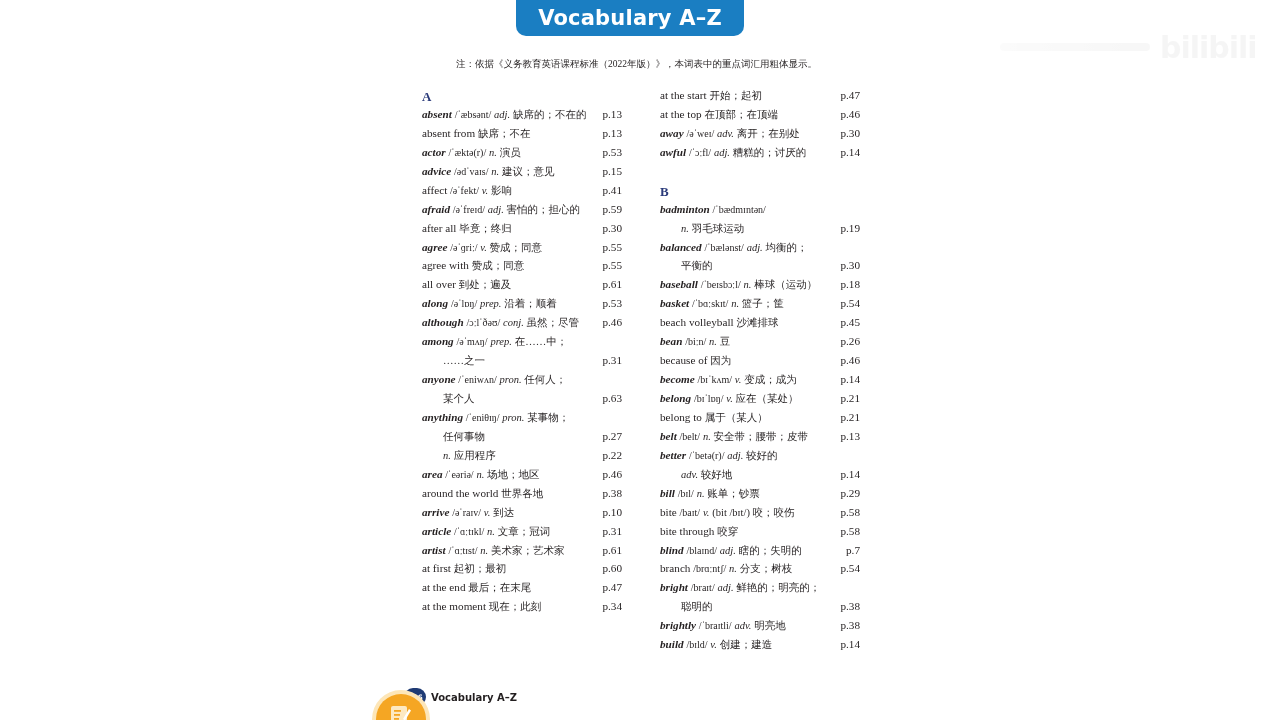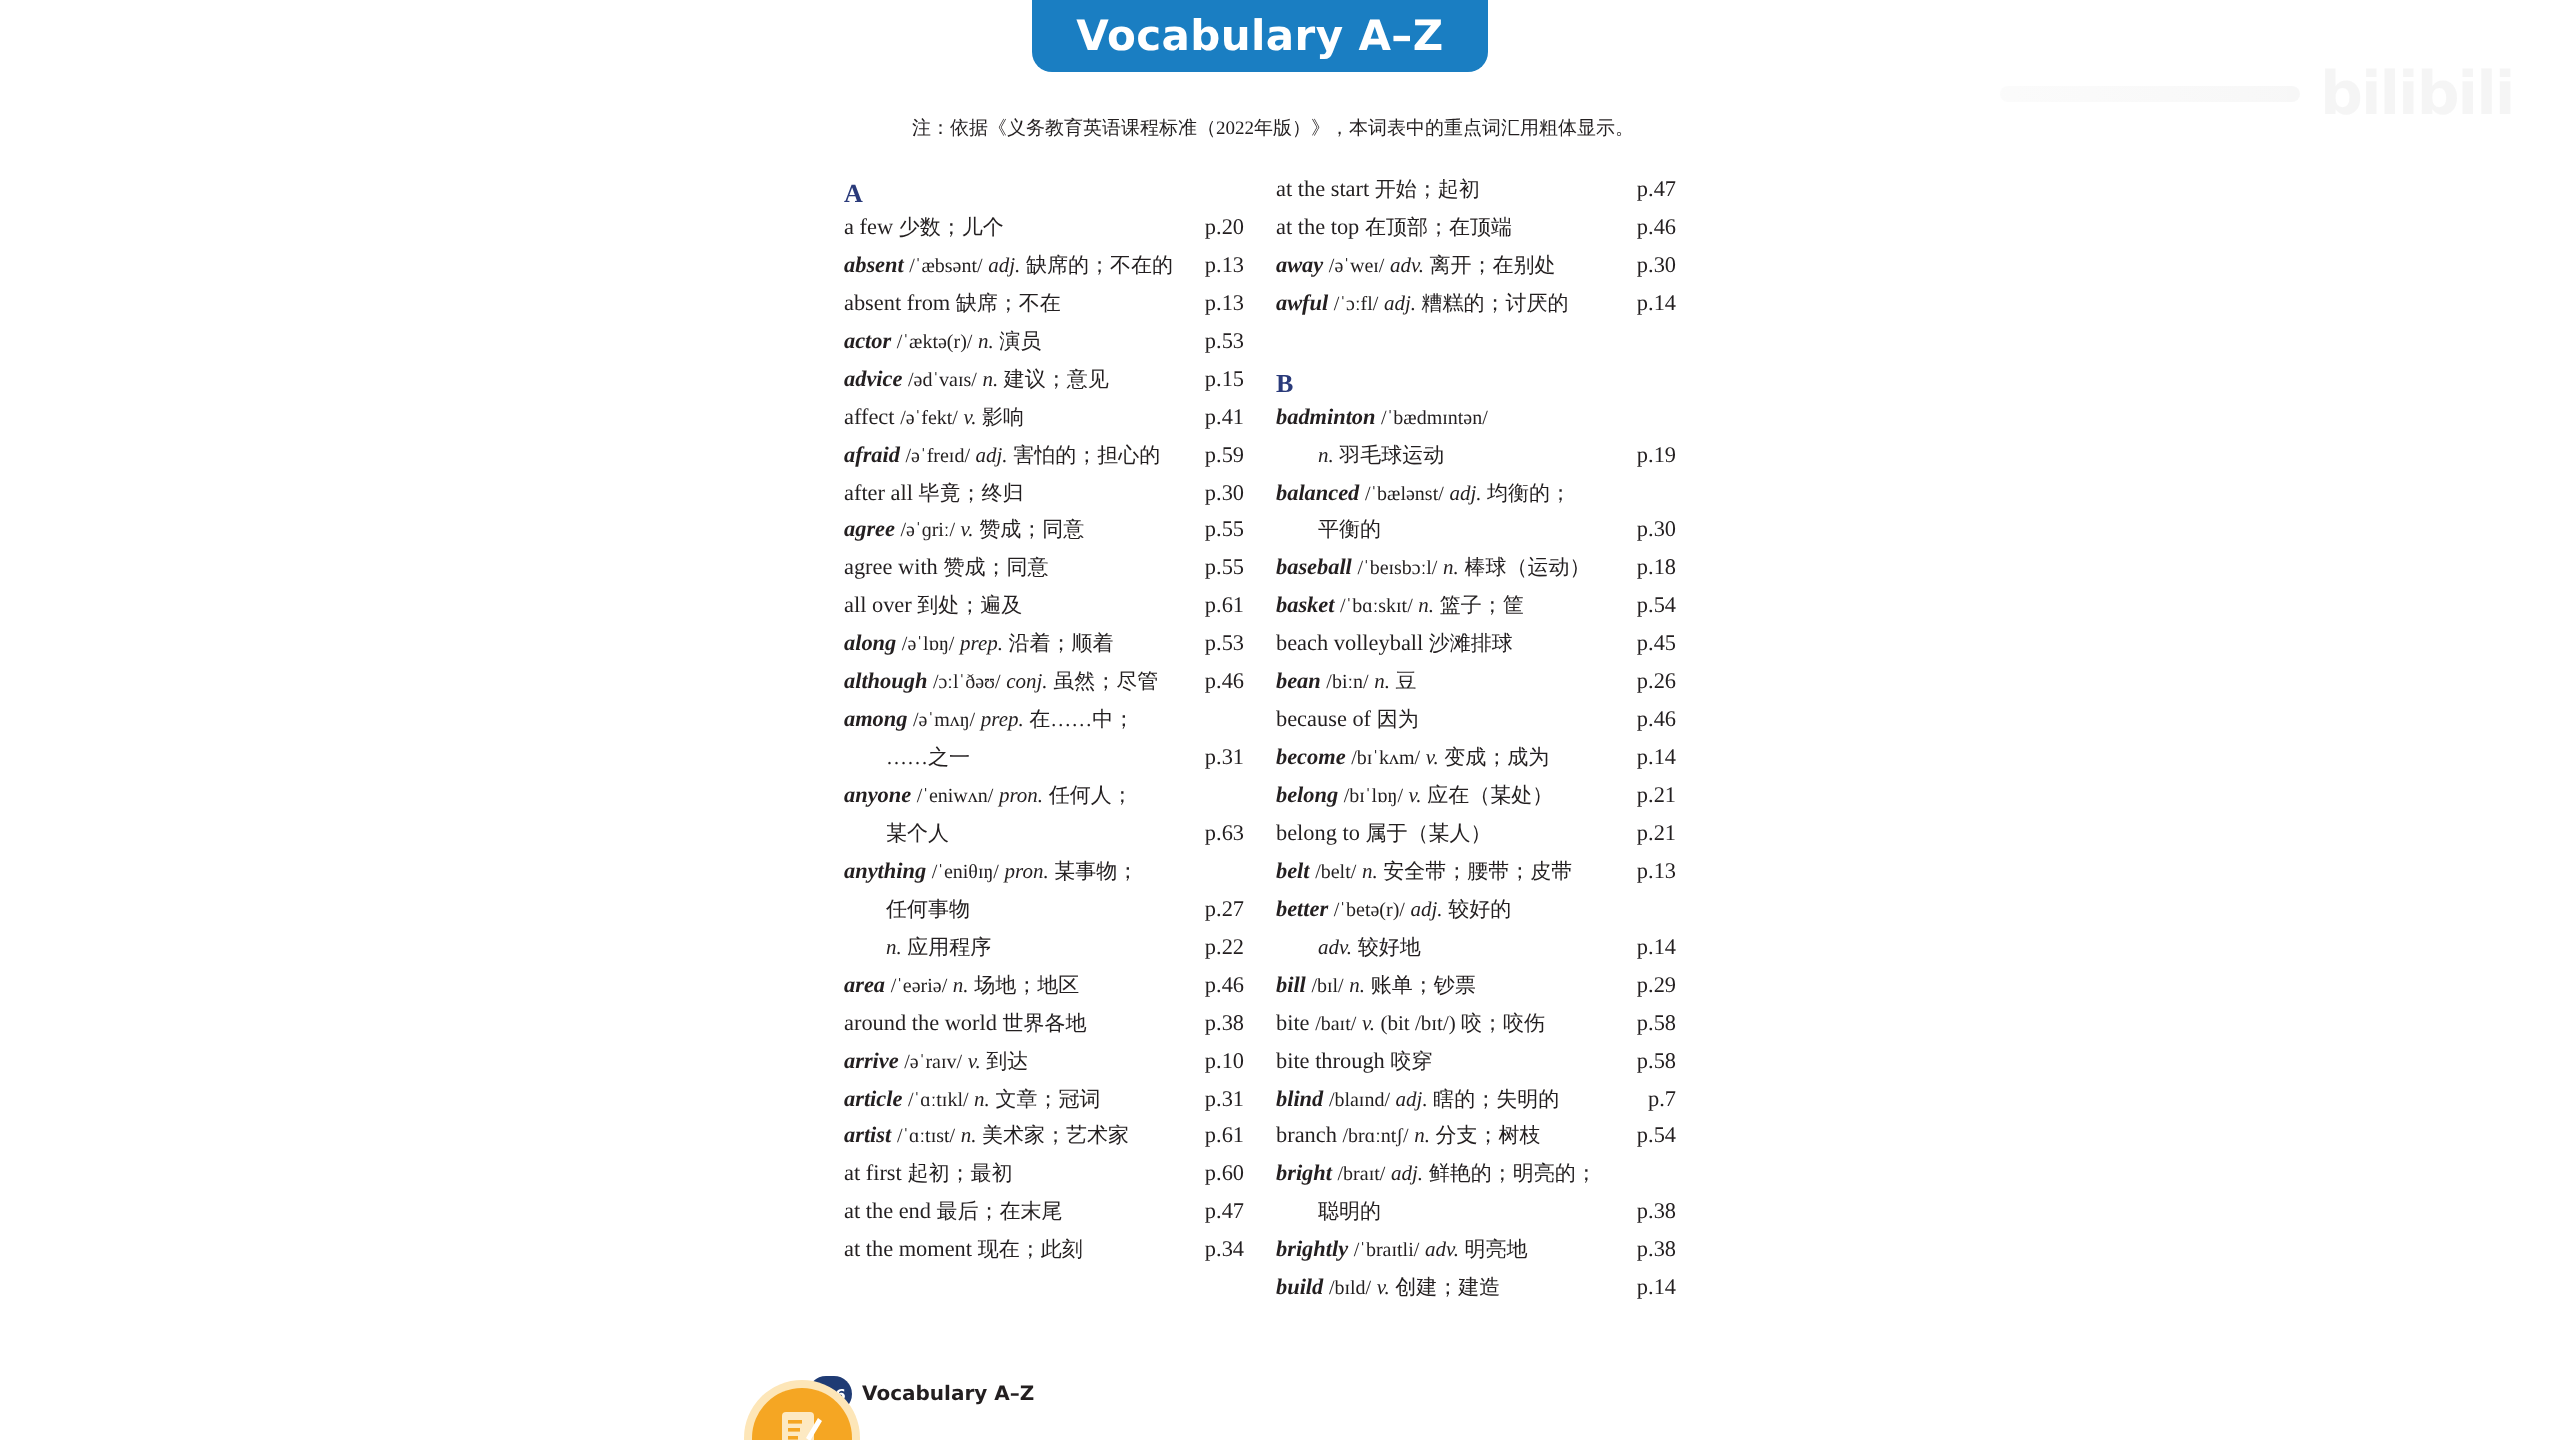--- a/index.html
+++ b/index.html
@@ -45,21 +45,21 @@
       font-size: 9.5px;
       color: #231f20;
       white-space: nowrap;
     }
     .column {
       position: absolute;
       top: 86px;
       width: 200px;
     }
     .col-left { left: 422px; }
-    .col-right { left: 638px; }
+    .col-right { left: 660px; }
     .row {
       display: flex;
       justify-content: space-between;
       align-items: baseline;
       height: 18.95px;
       font-size: 11.2px;
       line-height: 18.95px;
       white-space: nowrap;
     }
     .row .text { overflow: visible; }
@@ -159,24 +159,20 @@
   <div class="title-box">
     <span class="title-text">Vocabulary A–Z</span>
   </div>
 
   <div class="note">注：依据《义务教育英语课程标准（2022年版）》，本词表中的重点词汇用粗体显示。</div>
 
   <div class="column col-left">
     <div class="section-letter">A</div>
     <div id="left-rows">
         <div class="row">
-          <span class="text"><span class="word">a few</span> <span class="zh">少数；儿个</span></span>
-          <span class="page-ref">p.20</span>
-        </div>
-        <div class="row">
           <span class="text"><span class="headword">absent</span> <span class="phon">/ˈæbsənt/</span> <span class="pos">adj.</span> <span class="zh">缺席的；不在的</span></span>
           <span class="page-ref">p.13</span>
         </div>
         <div class="row">
           <span class="text"><span class="word">absent from</span> <span class="zh">缺席；不在</span></span>
           <span class="page-ref">p.13</span>
         </div>
         <div class="row">
           <span class="text"><span class="headword">actor</span> <span class="phon">/ˈæktə(r)/</span> <span class="pos">n.</span> <span class="zh">演员</span></span>
           <span class="page-ref">p.53</span>

